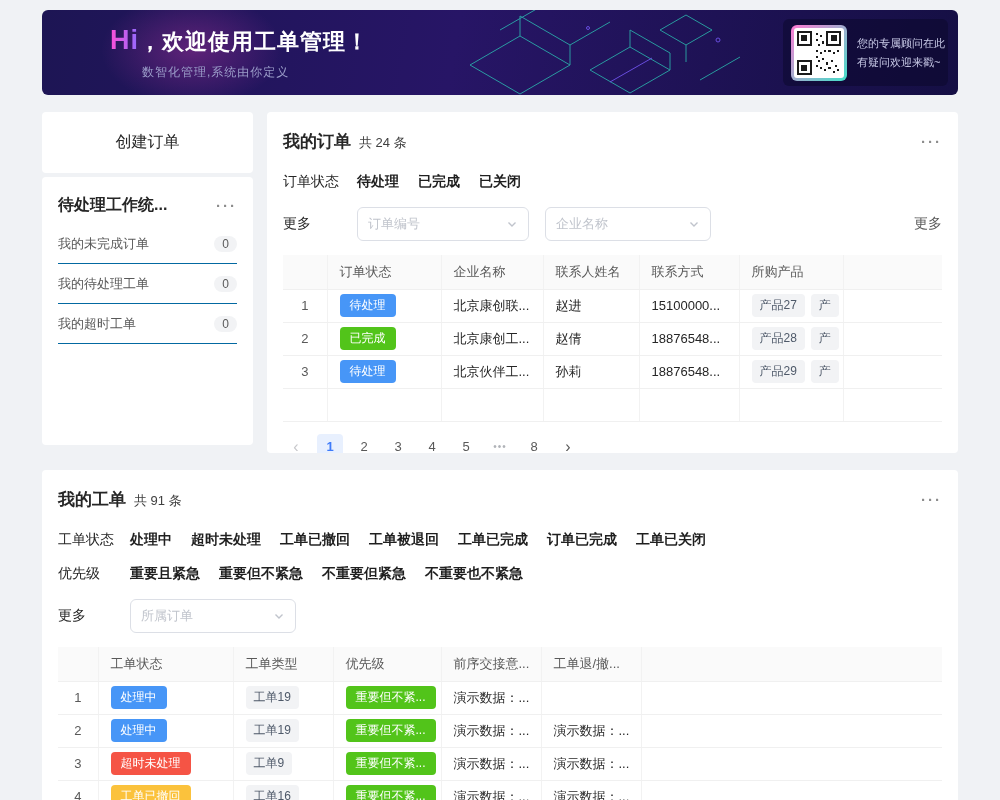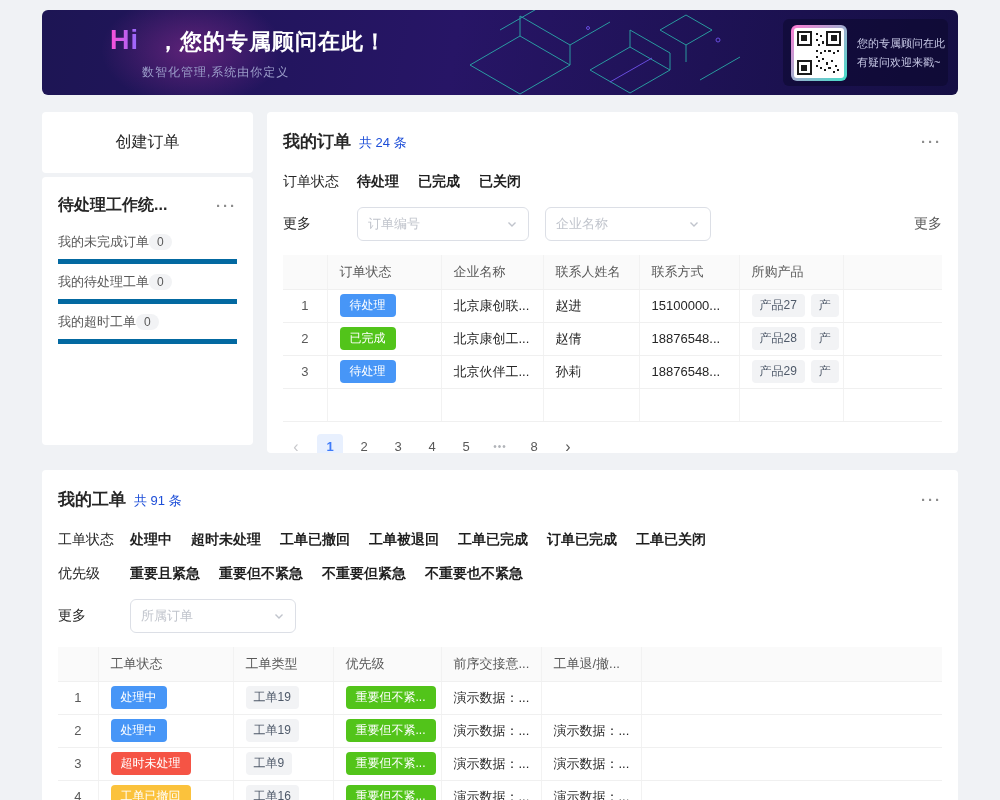--- a/index.html
+++ b/index.html
@@ -18,21 +18,21 @@
     display: flex; align-items: center;
   }
   .banner-glow {
     position: absolute; left: 20px; top: -40px; width: 260px; height: 160px;
     background: radial-gradient(closest-side, rgba(255,70,200,.28), transparent 70%);
     pointer-events: none;
   }
   .banner-left { position: relative; margin-left: 68px; z-index: 2; }
   .banner-title { font-size: 22px; font-weight: 700; color: #fff; letter-spacing: 1px; white-space: nowrap; }
   .banner-title .hi {
-    font-size: 27px; font-weight: 800; margin-right: 18px;
+    font-size: 27px; font-weight: 800; margin-right: 0;
     background: linear-gradient(90deg, #ff4fd8, #8f6bff);
     -webkit-background-clip: text; background-clip: text; color: transparent;
   }
   .banner-sub { margin-top: 7px; margin-left: 32px; font-size: 12px; color: #9b9dc9; letter-spacing: 1px; }
   .banner-art { position: absolute; right: 198px; top: 0; width: 300px; height: 85px; pointer-events: none; }
   .banner-right {
     position: absolute; right: 10px; top: 9px; bottom: 9px; width: 165px; z-index: 2;
     display: flex; align-items: center; gap: 10px;
     background: rgba(8,6,38,.45); border-radius: 6px; padding: 5px 8px;
   }
@@ -52,32 +52,32 @@
     height: 61px; display: flex; align-items: center; justify-content: center;
     font-size: 16px; font-weight: 500; color: #262626; cursor: pointer;
   }
 
   .stats-card { height: 268px; padding: 18px 16px; }
   .card-head { display: flex; align-items: center; justify-content: space-between; }
   .card-title { font-size: 16px; font-weight: 700; white-space: nowrap; overflow: hidden; max-width: 150px; }
   .more-dots { color: #8c8c8c; font-size: 15px; font-weight: 700; letter-spacing: 2px; cursor: pointer; line-height: 1; }
   .stats-list { margin-top: 8px; }
   .stat-item {
-    display: flex; justify-content: flex-start; align-items: center;
-    height: 40px; border-bottom: 5px solid #0369a1; font-size: 13px; color: #595959; cursor: pointer;
+    display: flex; justify-content: space-between; align-items: center;
+    height: 40px; border-bottom: 1px solid #0369a1; font-size: 13px; color: #595959; cursor: pointer;
   }
   .stat-count { background: #f2f3f5; color: #595959; border-radius: 9px; padding: 1px 8px; font-size: 12px; }
 
   
   .panel { padding: 18px 16px; overflow: hidden; }
   .orders-panel { height: 341px; }
   .work-panel { margin-top: 17px; height: 400px; }
   .panel-head { display: flex; align-items: baseline; }
   .panel-title { font-size: 17px; font-weight: 700; }
-  .panel-count { font-size: 13px; color: #1d4ed8; margin-left: 8px; }
+  .panel-count { font-size: 13px; color: #404040; margin-left: 8px; }
   .panel-head .more-dots { margin-left: auto; align-self: center; }
 
   .filter-row { display: flex; align-items: center; margin-top: 16px; font-size: 14px; flex-wrap: nowrap; }
   .filter-row.first { margin-top: 20px; }
   .filter-label { flex: none; width: 74px; color: #262626; }
   .work-panel .filter-label { width: 72px; }
   .filter-opt { margin-right: 19px; font-weight: 600; color: #1f1f1f; cursor: pointer; white-space: nowrap; }
 
   .select {
     width: 172px; height: 34px; border: 1px solid #dcdfe6; border-radius: 6px; background: #fff;
@@ -148,21 +148,21 @@
         <path d="M240 70 L280 47"></path>
       </g>
       <g stroke="#7a5cff" stroke-width="1" opacity="0.8">
         <path d="M150 72 L192 48"></path>
         <circle cx="258" cy="30" r="2"></circle>
         <circle cx="128" cy="18" r="1.5"></circle>
       </g>
     </svg>
     <div class="banner-left">
       <div class="banner-title">
-        <span class="hi">Hi</span><span>，您的专属顾问在此！</span>
+        <span class="hi">Hi</span><span>，欢迎使用工单管理！</span>
       </div>
       <div class="banner-sub">数智化管理,系统由你定义</div>
     </div>
     <div class="banner-right">
       <div class="qr-box">
         <div class="qr-inner">
           <svg viewBox="0 0 21 21" shape-rendering="crispEdges">
             <g fill="#1a1a1a">
               <rect x="0" y="0" width="7" height="1"></rect>
                 <rect x="0" y="6" width="7" height="1"></rect>

